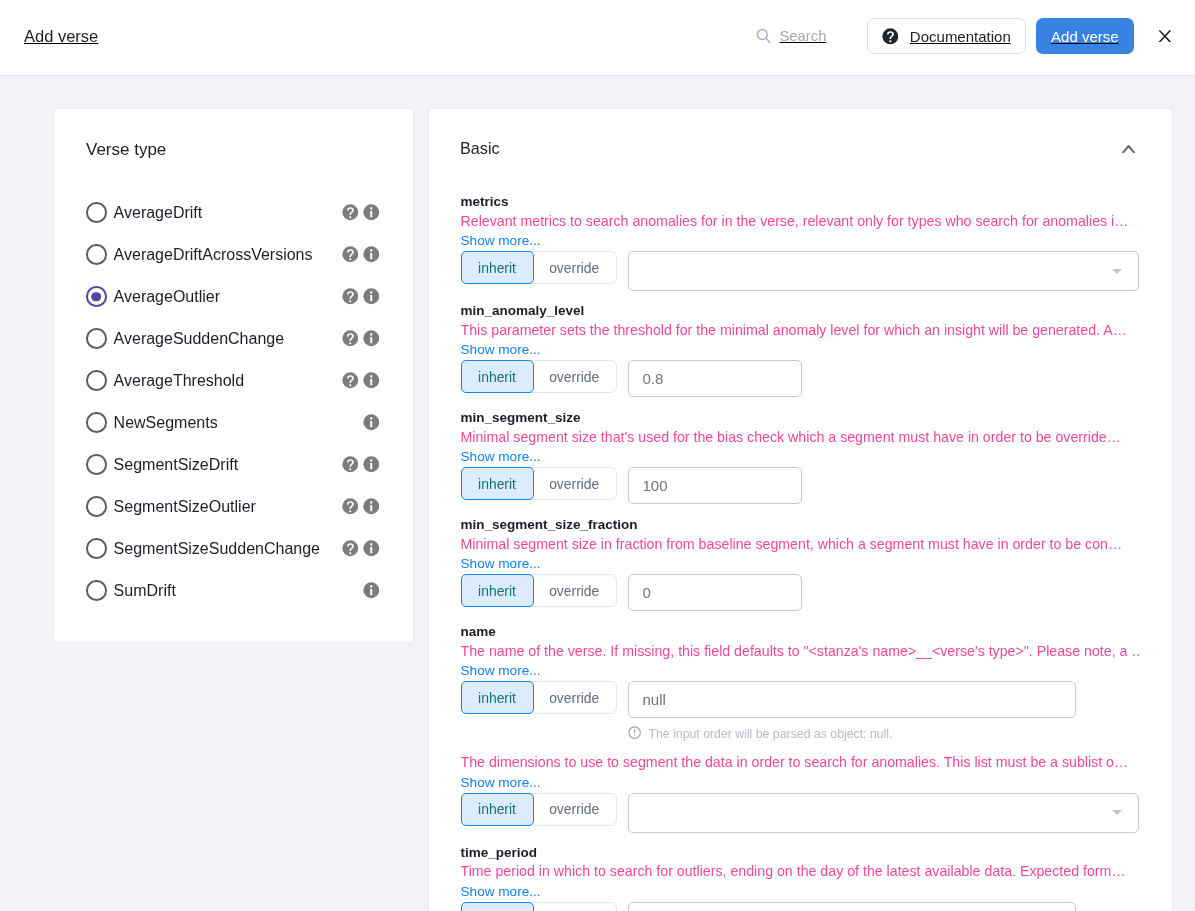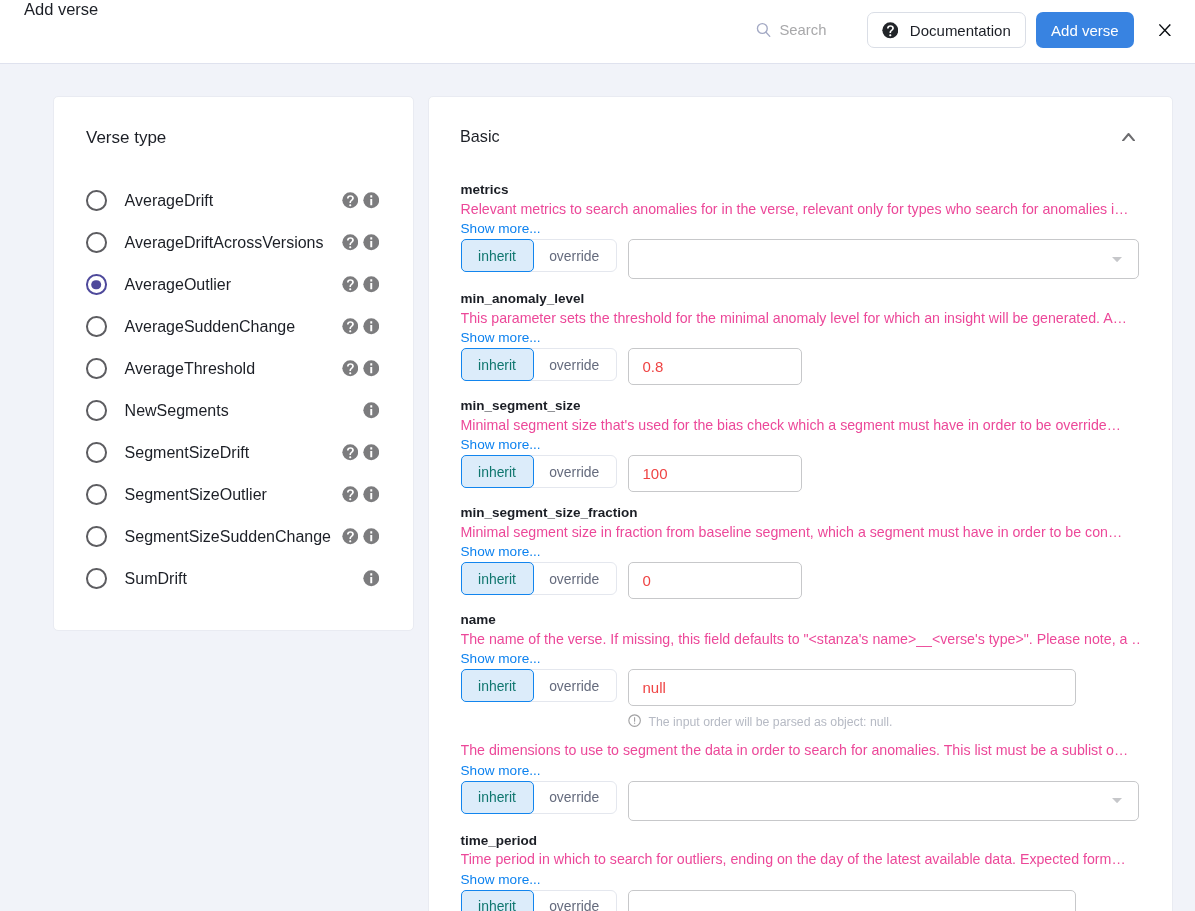--- a/index.html
+++ b/index.html
@@ -7,23 +7,24 @@
   body {
     width: 1195px; height: 911px;
     font-family: "Liberation Sans", sans-serif;
     background: #f1f3f9;
     overflow: hidden;
     -webkit-font-smoothing: antialiased;
     text-rendering: optimizeLegibility;
   }
   
   .topbar {
-    height: 64px; background: #fff; display:flex; 
+    height: 76px; background: #fff; display:flex; align-items:center;
     border-bottom: 1.2px solid #dfe2ee;
     padding: 0 0 2.6px 24px;
+    text-decoration: underline;
   }
   .topbar-title { font-size: 16.5px; color:#1c1f26; }
   .topbar-right { margin-left:auto; display:flex; align-items:center; }
   .search-box { display:flex; align-items:center; gap:8.5px; margin-right:8px; }
   .search-input { border:none; outline:none; font-size:14.8px; color:#3c4257;
      font-family:inherit; width:80px; background:transparent; padding:0;}
   .search-input::placeholder { color:#a8a8aa; }
   .doc-btn {
     display:flex; align-items:center; gap:11.6px;
     height:36px; padding:0 14.7px 0 13.2px;
@@ -46,21 +47,21 @@
   
   .left-card { width:361px; padding: 31px 34px 0 32px; }
   .left-title { font-size:17px; color:#1c1f26; }
   .vtype-list { margin-top: 32px; padding-bottom: 30px; }
   .vtype-row { display:flex; align-items:center; height:42px; }
   .radio { width:20.6px;height:20.6px;border-radius:50%;border:2.1px solid #5d5d61;
      flex:0 0 auto; position:relative; background:#fff; }
   .radio.checked { border-color:#4e499b; border-width:2.4px; }
   .radio.checked::after { content:""; position:absolute; left:50%;top:50%;
      width:9.6px;height:9.6px;border-radius:50%;background:#4e499b;transform:translate(-50%,-50%); }
-  .vtype-label { margin-left:18px; font-size:16px; color:#1c1f26; white-space:nowrap;}
+  .vtype-label { margin-left:7px; font-size:16px; color:#1c1f26; white-space:nowrap;}
   .vtype-icons { margin-left:auto; display:flex; align-items:center; gap:4.2px; }
   .vtype-icons span { display:flex; }
   .vtype-icons svg { display:block; }
 
   
   .right-card { width:745px; margin-left:14px; }
   .right-head { display:flex; align-items:center; padding: 0 36.9px 0 31px; height:80px;}
   .right-head-title { font-size:16.2px; color:#1c1f26; }
   .chev { margin-left:auto; cursor:pointer; display:flex; position:relative; top:0.4px; }
   .chev svg { display:block; }
@@ -74,21 +75,21 @@
   .field-row { display:flex; align-items:flex-start; margin-top:2px; height:40px; }
   .field-row.has-select { height:42px; }
   .seg { display:flex; border:1px solid #e4e7ee; border-radius:6px; height:33px; position:relative;}
   .seg-btn { height:31px; padding:0 16.6px; border:none; background:transparent;
      font-size:13.9px; color:#656b7d; font-family:inherit; cursor:pointer;
      display:flex;align-items:center; position:relative; }
   .seg-btn.active { background:#dcecfa; color:#0f766e; border:1.7px solid #1285ee;
      border-radius:5px; height:33px; margin:-1px; z-index:1;}
   .ctrl { margin-left:11px; }
   .input-box { height:37px; border:1px solid #c7c8ca; border-radius:5px;
-      display:flex; align-items:center; padding:0 13.6px; font-size:15px; color:#ef4444; background:#fff;}
+      display:flex; align-items:center; padding:0 13.6px; font-size:15px; color:#737373; background:#fff;}
   .select-box { height:40px; border:1px solid #c7c8ca; border-radius:5px;
       display:flex; align-items:center; padding:0 15.6px 0 14px; background:#fff;}
   .caret { margin-left:auto; display:flex;}
   .caret svg { display:block; }
   .hint { display:flex; align-items:flex-start; gap:6.9px; margin-top:4.8px; margin-left:167px;
       font-size:12.3px; color:#b6bac4; height:14px;}
   .hint svg { display:block; }
   .hint > span:first-child { display:flex; align-items:flex-start; }
   .hint > span:last-child { line-height:14px; position:relative; top:0.5px; }
   .hint { padding-left:0.9px; }

